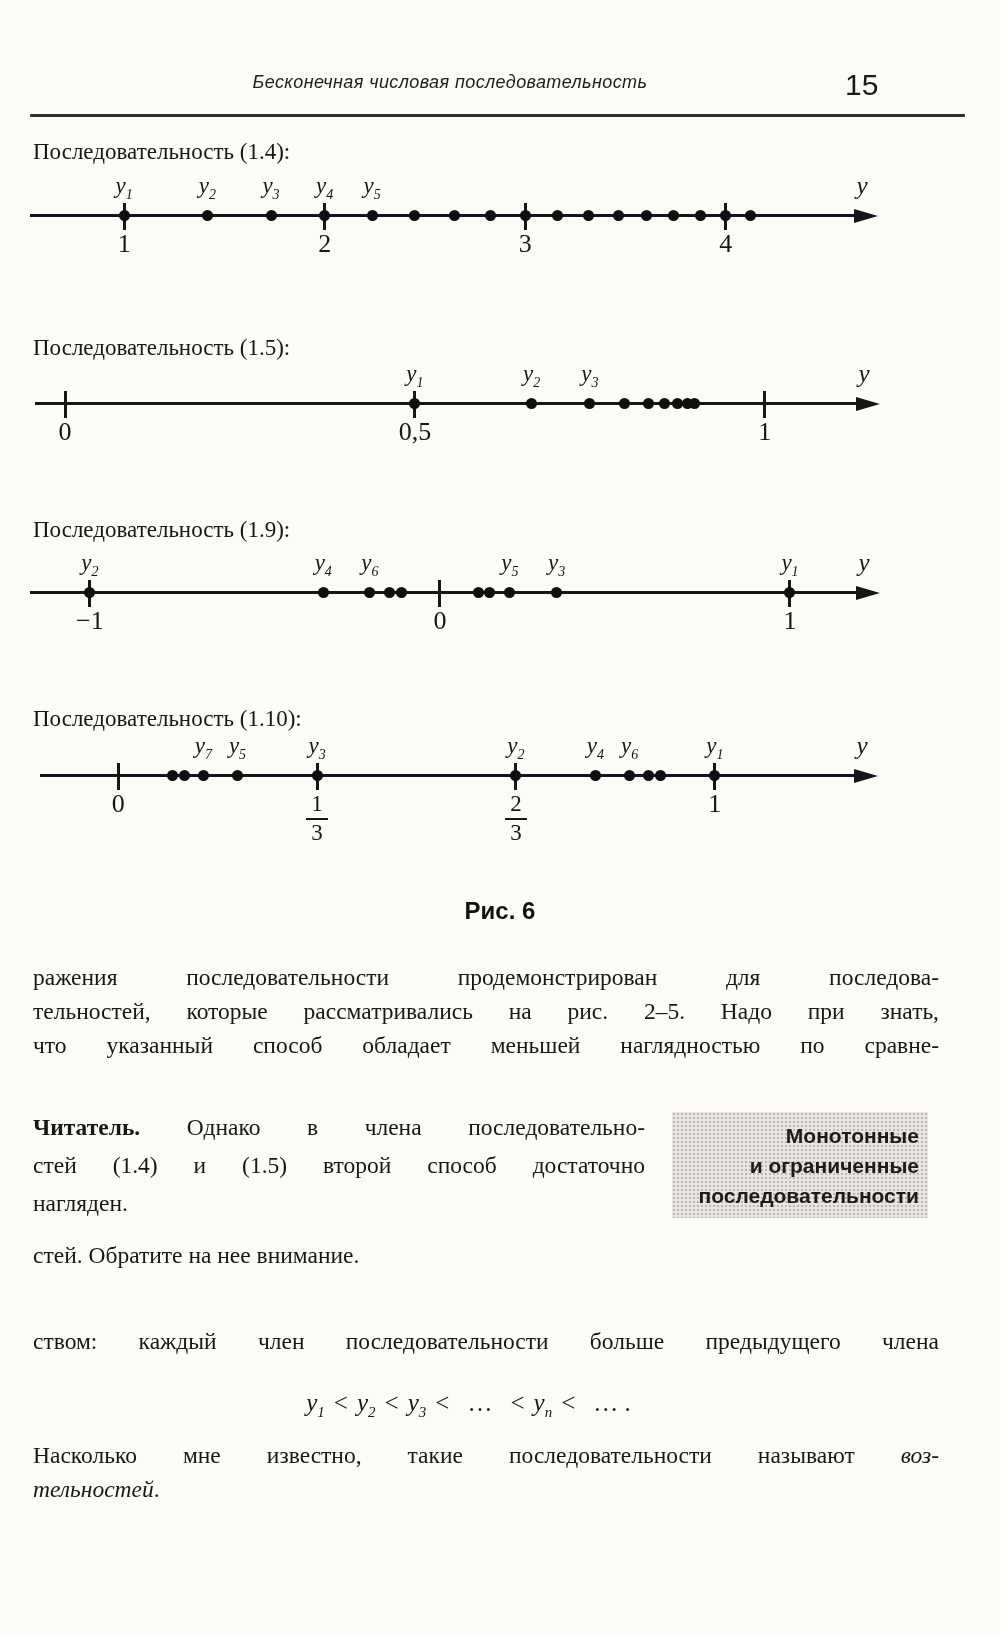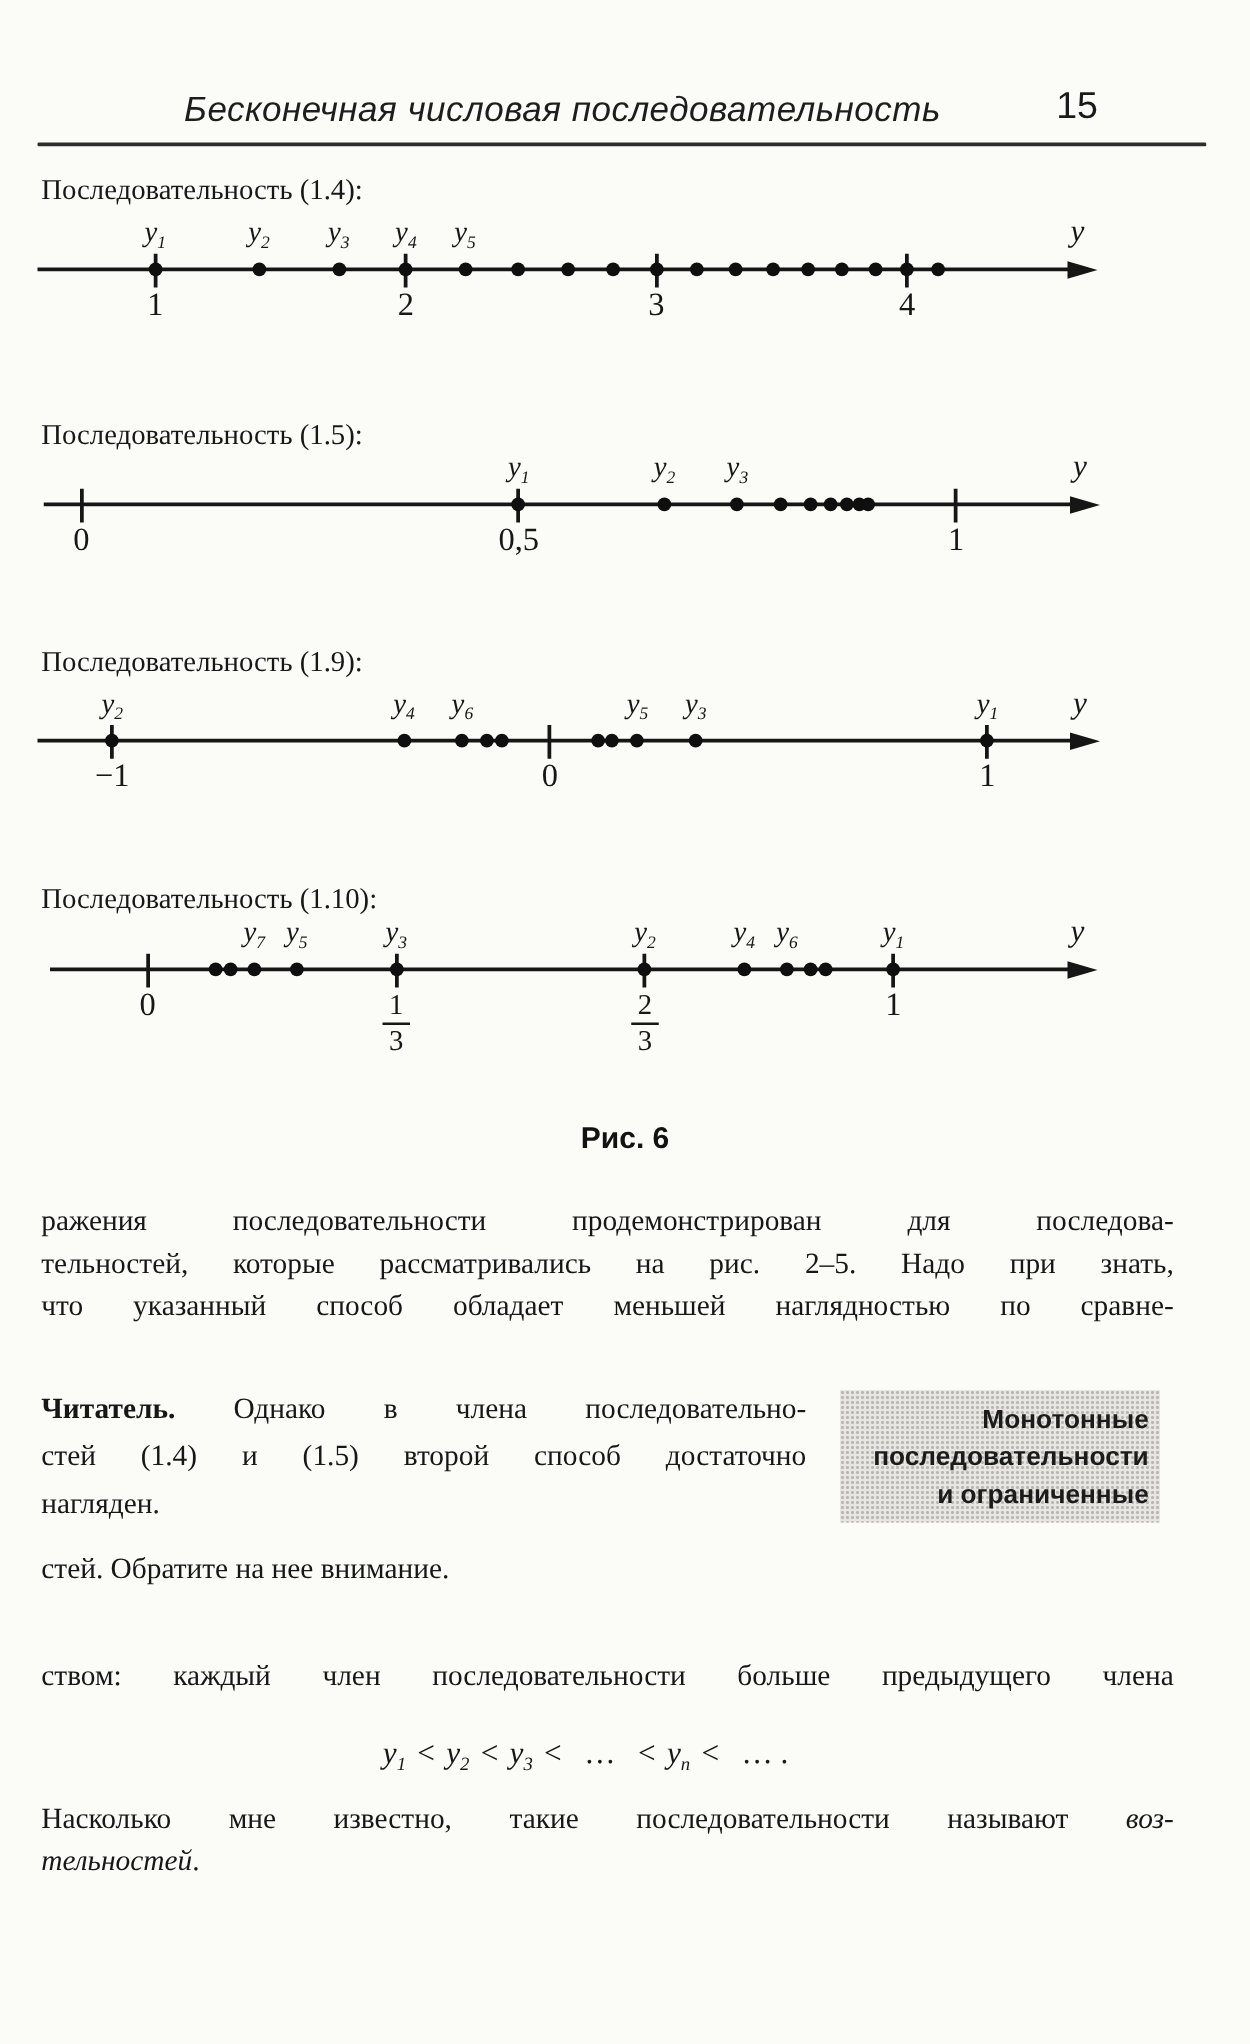--- a/index.html
+++ b/index.html
@@ -1,19 +1,19 @@
 <!DOCTYPE html>
 <html><head>
 <meta charset="utf-8">
 <style>
   html,body{margin:0;padding:0;background:#9a9a9a;}
   .page{position:relative;width:1000px;height:1635px;margin:0 auto;background:#fbfbf8;
         font-family:"Liberation Serif",serif;color:#171717;overflow:hidden;}
   .running-title{position:absolute;left:100px;top:72px;width:700px;text-align:center;
-        font-family:"Liberation Sans",sans-serif;font-style:italic;font-size:28px;letter-spacing:.4px;color:#1d1d1d;}
+        font-family:"Liberation Sans",sans-serif;font-style:italic;font-size:18px;letter-spacing:.4px;color:#1d1d1d;}
   .page-number{position:absolute;left:845px;top:68px;font-family:"Liberation Sans",sans-serif;
         font-size:30px;color:#1a1a1a;}
   .rule{position:absolute;left:30px;top:114px;width:935px;height:3px;background:#2e2e2e;border-radius:1px;}
 
   .seq-label{position:absolute;left:33px;font-size:23px;}
   .sl0{top:139px}.sl1{top:335px}.sl2{top:517px}.sl3{top:706px}
 
   .diagram{position:absolute;left:0;width:1000px;}
   .dg0{top:168px;height:115px}.dg1{top:356px;height:115px}.dg2{top:545px;height:115px}.dg3{top:728px;height:140px}
 
@@ -199,22 +199,22 @@
     </div>
 
   <div class="para p1">
       <div class="line j"><span class="bold">Читатель.</span><span> Однако в члена последовательно-</span></div>
       <div class="line j"><span>стей (1.4) и (1.5) второй способ достаточно</span></div>
       <div class="line"><span>нагляден.</span></div>
     </div>
 
   <div class="sidebar-box">
     <span>Монотонные</span>
+    <span>и ограниченные</span>
     <span>последовательности</span>
-    <span>и ограниченные</span>
   </div>
 
   <div class="para p2">
       <div class="line"><span>стей. Обратите на нее внимание.</span></div>
     </div>
 
   <div class="para p3">
       <div class="line j"><span>ством: каждый член последовательности больше предыдущего члена</span></div>
     </div>
 

